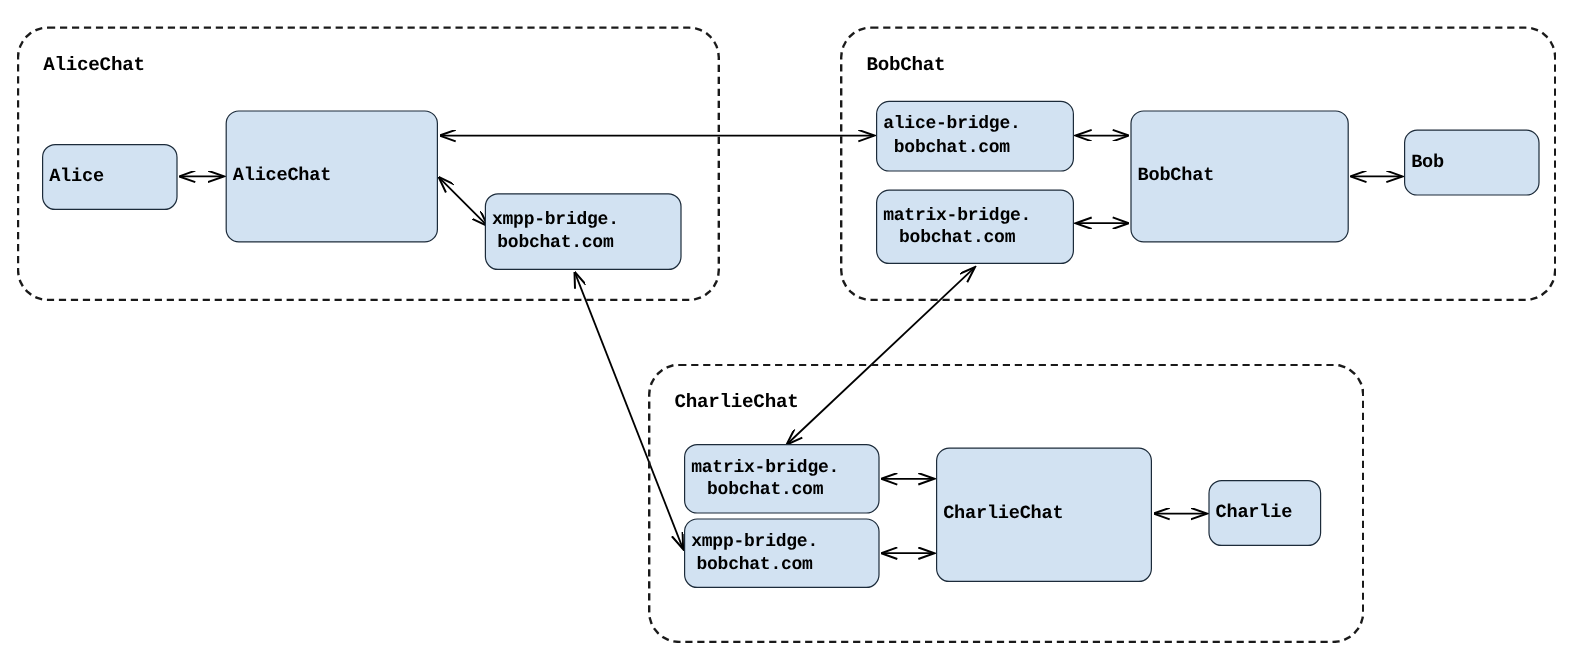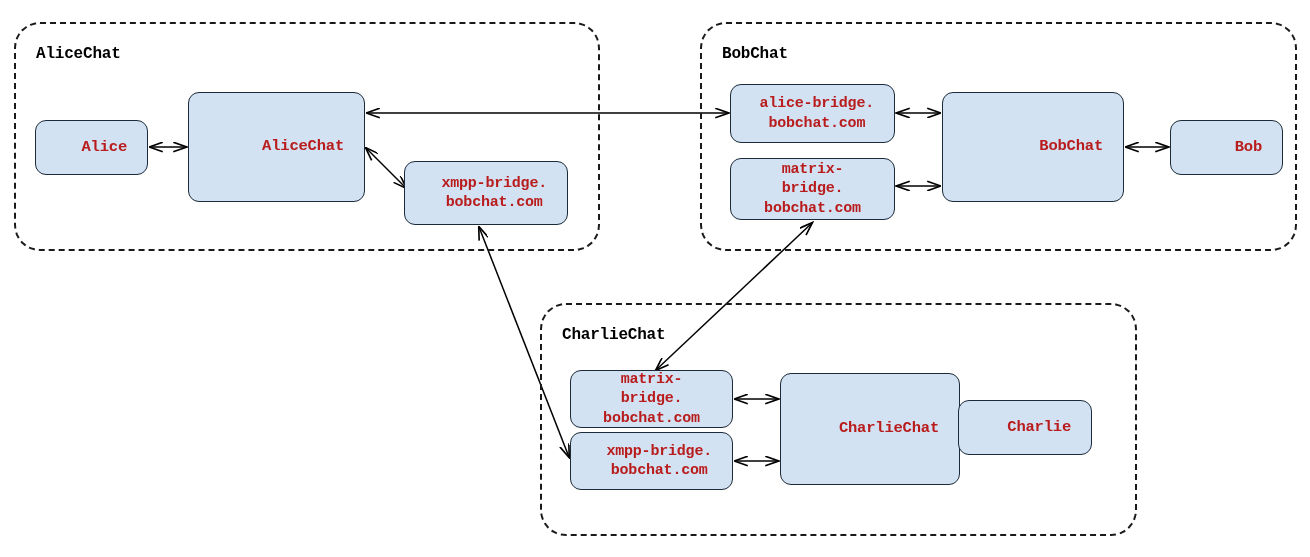--- a/index.html
+++ b/index.html
@@ -40,28 +40,28 @@
     letter-spacing: -0.2px;
   }
   .node {
     position: absolute;
     box-sizing: border-box;
     background: #d2e2f2;
     border: 1.4px solid #1c2b3a;
     border-radius: 11px;
     display: flex;
     align-items: center;
-    justify-content: flex-end;
+    justify-content: flex-start;
     text-align: center;
-    color: #b91c1c;
+    color: #000000;
     font-size: 15.5px;
     font-weight: bold;
     line-height: 1.28;
     letter-spacing: -0.2px;
-    padding: 2px 20px;
+    padding: 2px 5px;
   }
   .node.small { font-size: 15px; }
   .node .lbl { display: block; }
 </style>
 </head>
 <body>
 
 <div id="canvas">
 
   <svg id="edges" viewBox="0 0 1310 557" xmlns="http://www.w3.org/2000/svg">
@@ -123,21 +123,21 @@
         <div>
           <span class="lbl">matrix-bridge.</span>
           <span class="lbl">bobchat.com</span>
         </div>
       </div>
       <div class="node" style="left: 942px; top: 92px; width: 182px; height: 110px;">
         <div>
           <span class="lbl">BobChat</span>
         </div>
       </div>
-      <div class="node" style="left: 1170px; top: 120px; width: 113px; height: 55px;">
+      <div class="node" style="left: 1170px; top: 108px; width: 113px; height: 55px;">
         <div>
           <span class="lbl">Bob</span>
         </div>
       </div>
       <div class="node small" style="left: 570px; top: 370px; width: 163px; height: 58px;">
         <div>
           <span class="lbl">matrix-bridge.</span>
           <span class="lbl">bobchat.com</span>
         </div>
       </div>
@@ -145,20 +145,20 @@
         <div>
           <span class="lbl">xmpp-bridge.</span>
           <span class="lbl">bobchat.com</span>
         </div>
       </div>
       <div class="node" style="left: 780px; top: 373px; width: 180px; height: 112px;">
         <div>
           <span class="lbl">CharlieChat</span>
         </div>
       </div>
-      <div class="node" style="left: 958px; top: 400px; width: 134px; height: 55px;">
+      <div class="node" style="left: 1007px; top: 400px; width: 94px; height: 55px;">
         <div>
           <span class="lbl">Charlie</span>
         </div>
       </div>
     </div>
 
 </div>
 
 </body></html>

